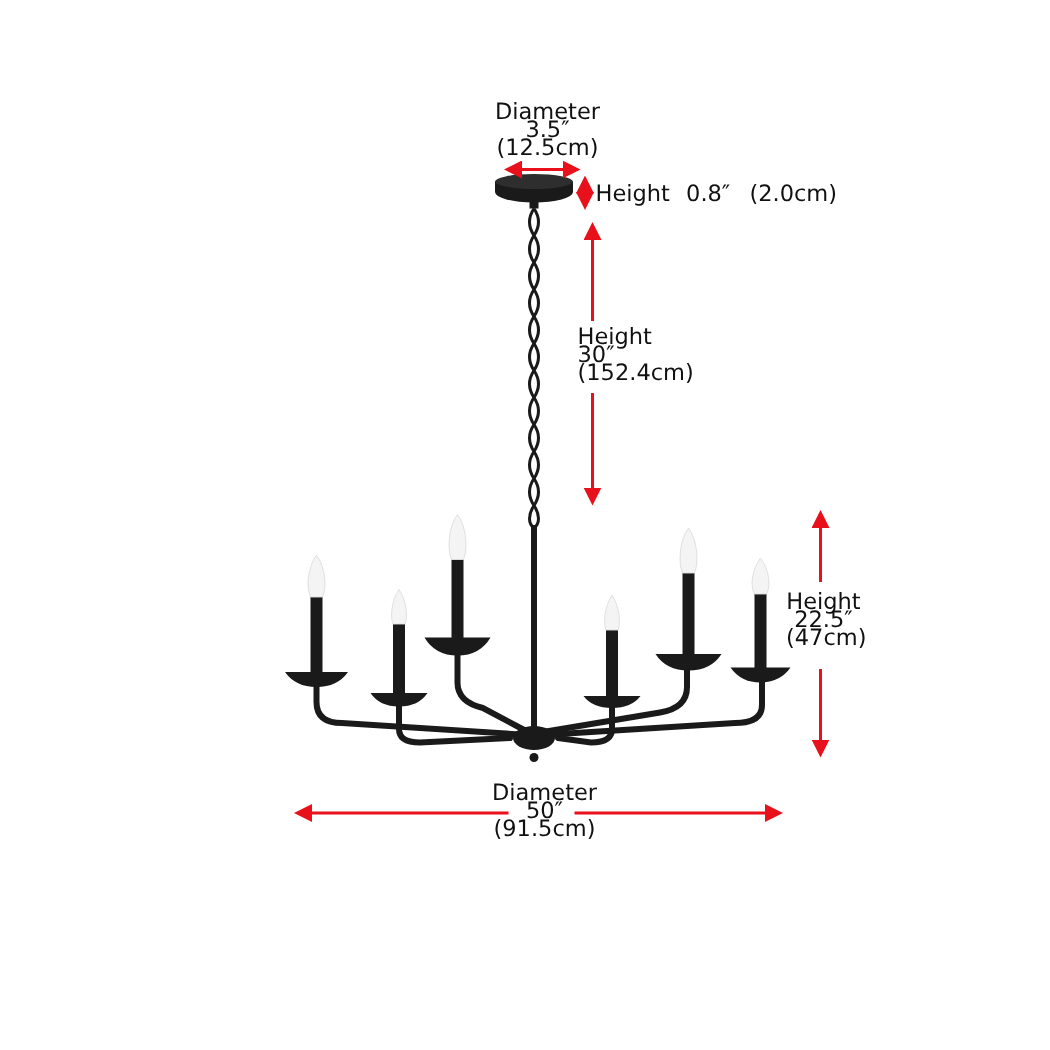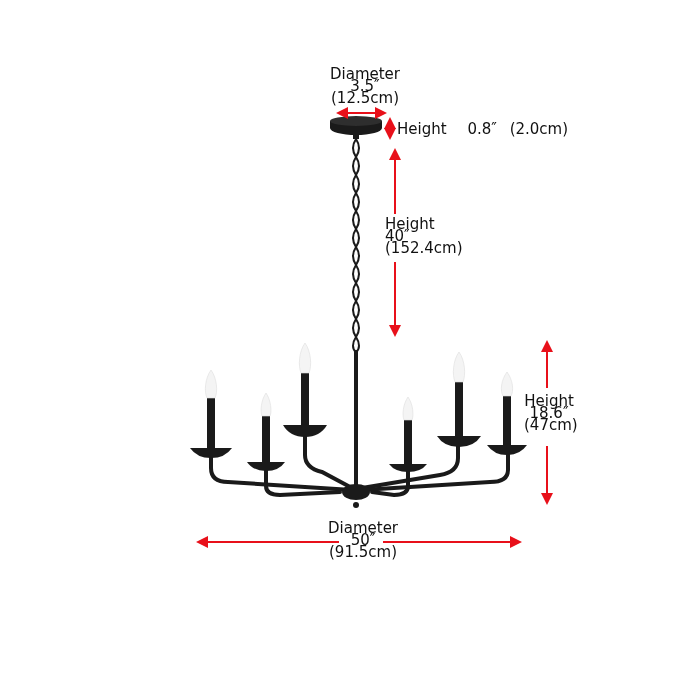--- a/index.html
+++ b/index.html
@@ -95,33 +95,33 @@
 </svg>
 
 <div class="lbl" style="left:328px; top:68px; width:74px;">
   <span>Diameter</span>
   <span>3.5″</span>
   <span>(12.5cm)</span>
 </div>
 
 <div class="lbl left" style="left:397px; top:123px; white-space:nowrap;">
   <span style="display:inline">Height</span>
-  <span style="display:inline; margin-left:16px">0.8″</span>
+  <span style="display:inline; margin-left:6px">0.8″</span>
   <span style="display:inline; margin-left:8px">(2.0cm)</span>
 </div>
 
 <div class="lbl left" style="left:385px; top:218px;">
   <span>Height</span>
-  <span>40″</span>
+  <span>30″</span>
   <span>(152.4cm)</span>
 </div>
 
 <div class="lbl" style="left:524px; top:395px; width:50px;">
   <span>Height</span>
-  <span>18.6″</span>
+  <span>22.5″</span>
   <span>(47cm)</span>
 </div>
 
 <div class="lbl" style="left:328px; top:522px; width:70px;">
   <span>Diameter</span>
   <span>50″</span>
   <span>(91.5cm)</span>
 </div>
 
 </body></html>

